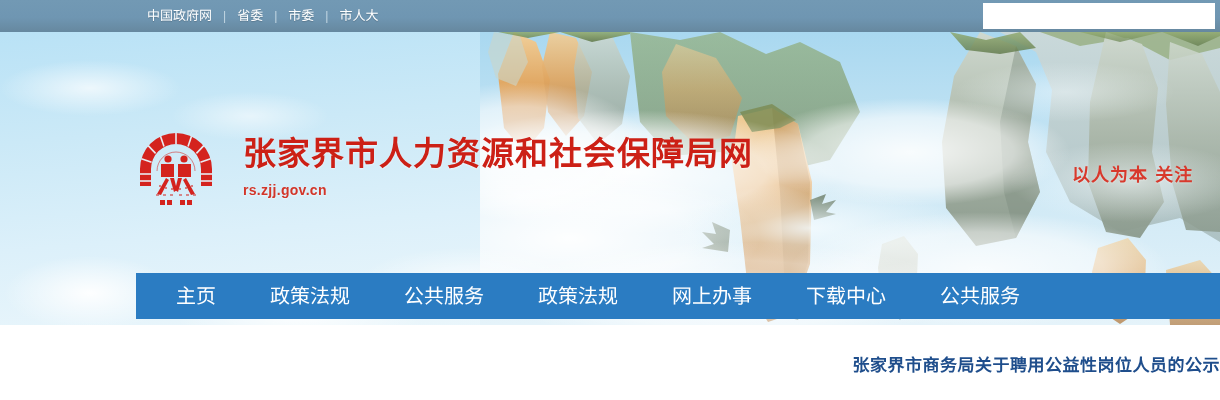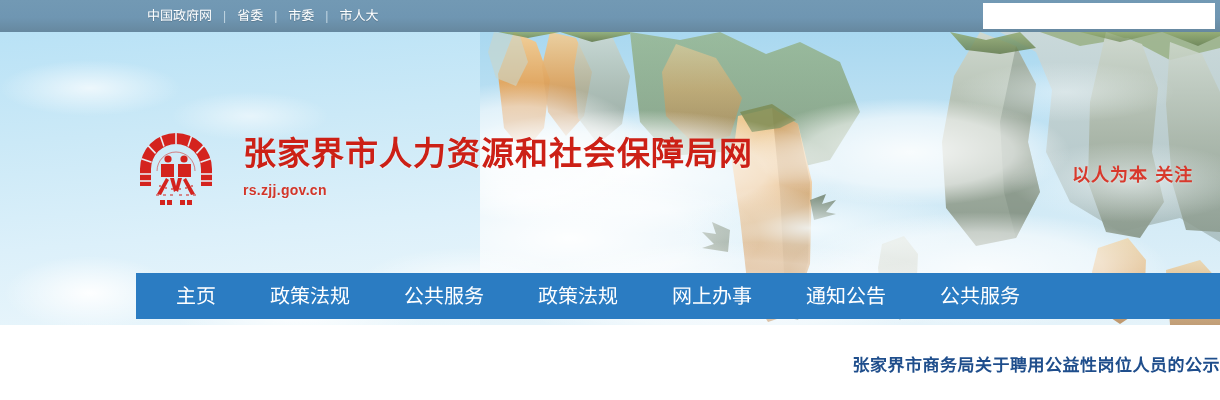--- a/index.html
+++ b/index.html
@@ -304,21 +304,21 @@
     </div>
 
     <div class="slogan">以人为本 关注</div>
 
     <div class="nav">
       <a href="#">主页</a>
       <a href="#">政策法规</a>
       <a href="#">公共服务</a>
       <a href="#">政策法规</a>
       <a href="#">网上办事</a>
-      <a href="#">通知公告</a>
+      <a href="#">下载中心</a>
       <a href="#">公共服务</a>
     </div>
 
   </div>
 
   <div class="content-right-fill"></div>
   <div class="content">
     <div class="article-title">张家界市商务局关于聘用公益性岗位人员的公示</div>
   </div>
 

